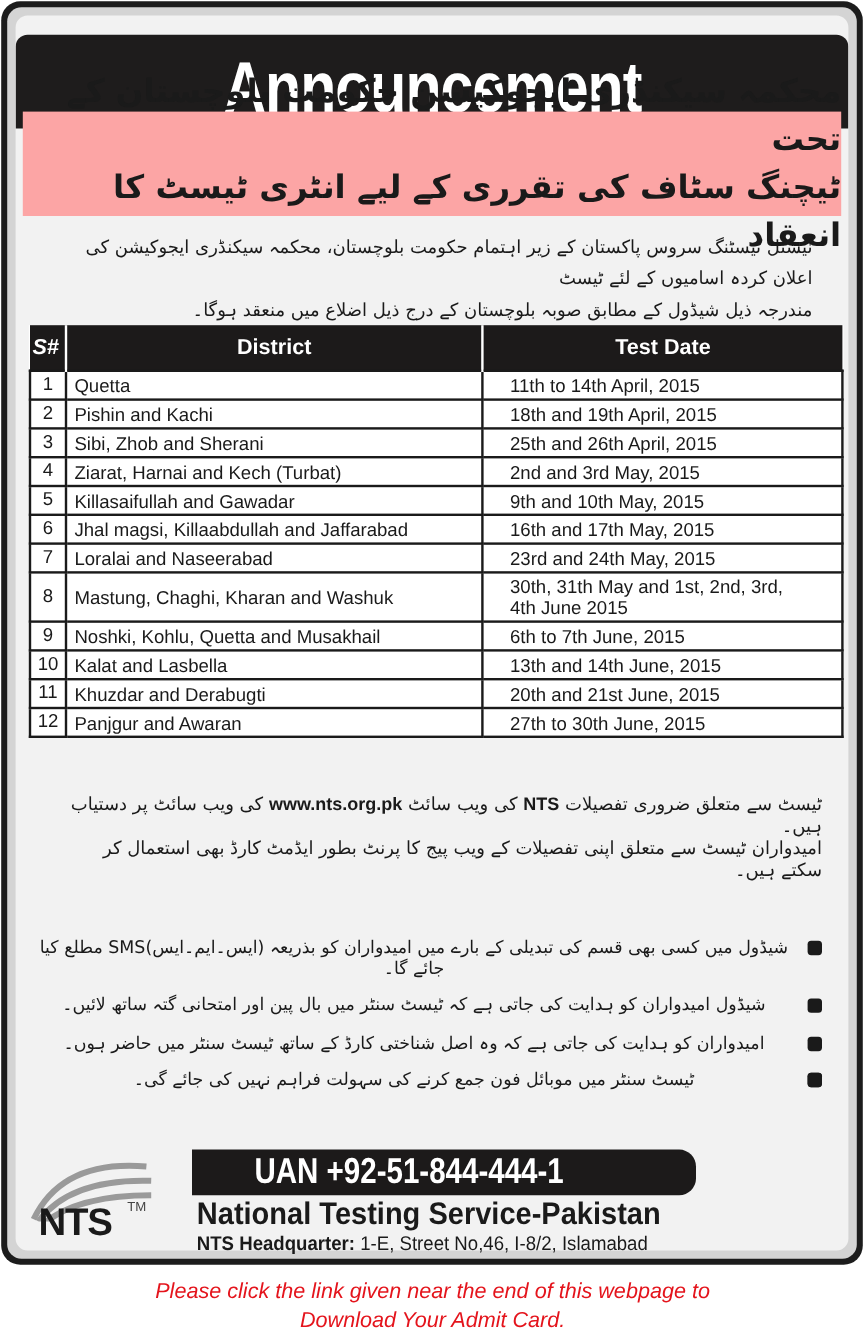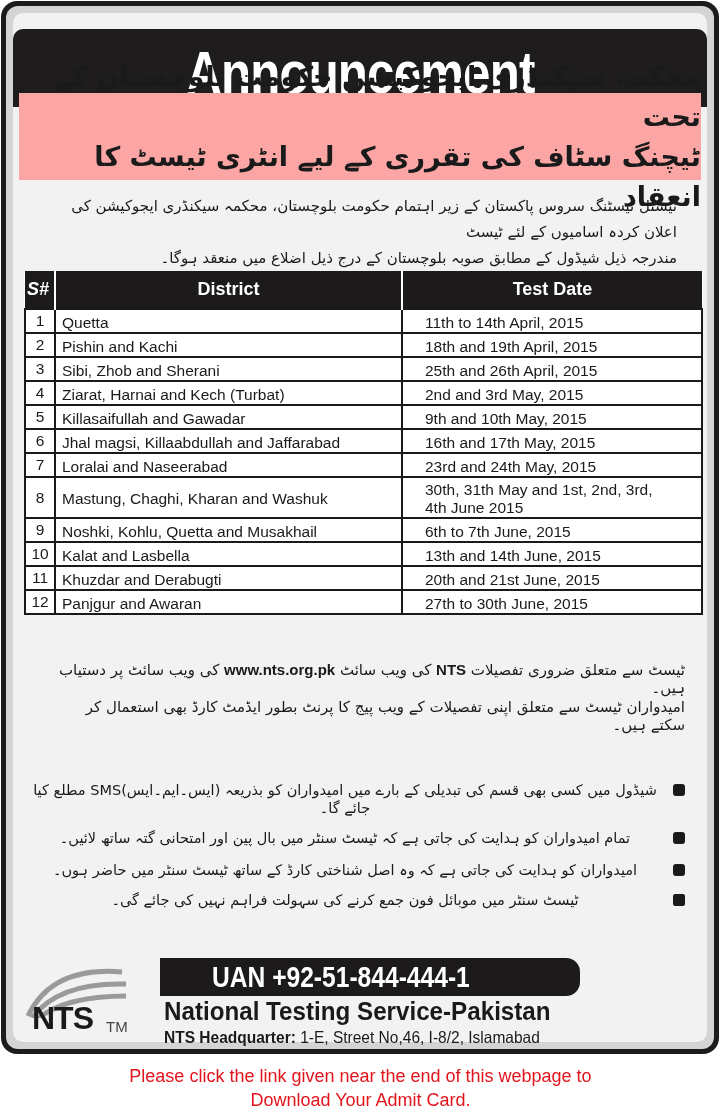--- a/index.html
+++ b/index.html
@@ -79,21 +79,21 @@
   }
   .notes li .bullet {
     position: absolute; right: 4px; top: 3px; width: 12px; height: 12px; border-radius: 3px; background: #1a1a1a;
   }
 
   .logo { position: absolute; left: 22px; top: 958px; width: 110px; height: 85px; }
   .logo-text {
     position: absolute; left: 10px; top: 42px; font-size: 32px; font-weight: bold; color: #1a1a1a;
     font-family: "Liberation Sans", sans-serif; letter-spacing: -1px;
   }
-  .logo-tm { position: absolute; left: 84px; top: 60px; font-size: 15px; color: #444; }
+  .logo-tm { position: absolute; left: 84px; top: 42px; font-size: 11px; color: #444; }
 
   .uan {
     position: absolute; left: 160px; top: 958px; width: 255px; height: 38px;
     background: #1c1a1a; border-radius: 0 14px 14px 0; width: 420px;
     display: flex; align-items: center; padding-left: 52px;
   }
   .uan span {
     color: #ffffff; font-size: 30px; font-weight: bold; letter-spacing: 0px;
     transform: scaleX(0.82); transform-origin: left; display: inline-block; white-space: nowrap;
   }
@@ -102,21 +102,21 @@
     white-space: nowrap; transform: scaleX(0.93); transform-origin: left;
   }
   .hq {
     position: absolute; left: 164px; top: 1028px; font-size: 16.5px; color: #1a1a1a; white-space: nowrap;
     transform: scaleX(0.94); transform-origin: left;
   }
   .hq b { font-weight: bold; }
 
   .footer {
     position: absolute; left: 0; right: 0; top: 1064px; text-align: center;
-    color: #e4141c; font-size: 18px; line-height: 24px;
+    color: #e4141c; font-size: 18px; line-height: 24px; font-style: italic;
   }
   .footer span { display: block; }
 </style>
 </head>
 <body>
 
 <div class="frame">
   <div class="frame-inner">
     <div class="frame-paper">
 
@@ -207,21 +207,21 @@
       </table>
 
       <div class="info" style="top:648px">
         <span>ٹیسٹ سے متعلق ضروری تفصیلات </span><b>NTS</b><span> کی ویب سائٹ </span><b>www.nts.org.pk</b><span> کی ویب سائٹ پر دستیاب ہیں۔</span>
       </div>
       <div class="info" style="top:685px">امیدواران ٹیسٹ سے متعلق اپنی تفصیلات کے ویب پیج کا پرنٹ بطور ایڈمٹ کارڈ بھی استعمال کر سکتے ہیں۔</div>
 
 
       <ul class="notes">
         <li><span class="bullet"></span><span>شیڈول میں کسی بھی قسم کی تبدیلی کے بارے میں امیدواران کو بذریعہ (ایس۔ایم۔ایس)SMS مطلع کیا جائے گا۔</span></li>
-        <li><span class="bullet"></span><span>تمام امیدواران کو ہدایت کی جاتی ہے کہ ٹیسٹ سنٹر میں بال پین اور امتحانی گتہ ساتھ لائیں۔</span></li>
+        <li><span class="bullet"></span><span>شیڈول امیدواران کو ہدایت کی جاتی ہے کہ ٹیسٹ سنٹر میں بال پین اور امتحانی گتہ ساتھ لائیں۔</span></li>
         <li style="margin-top:14px"><span class="bullet"></span><span>امیدواران کو ہدایت کی جاتی ہے کہ وہ اصل شناختی کارڈ کے ساتھ ٹیسٹ سنٹر میں حاضر ہوں۔</span></li>
         <li><span class="bullet"></span></li>
         <li><span class="bullet"></span><span>ٹیسٹ سنٹر میں موبائل فون جمع کرنے کی سہولت فراہم نہیں کی جائے گی۔</span></li>
       </ul>
 
     </div>
   </div>
 </div>
 
 <div class="logo">

